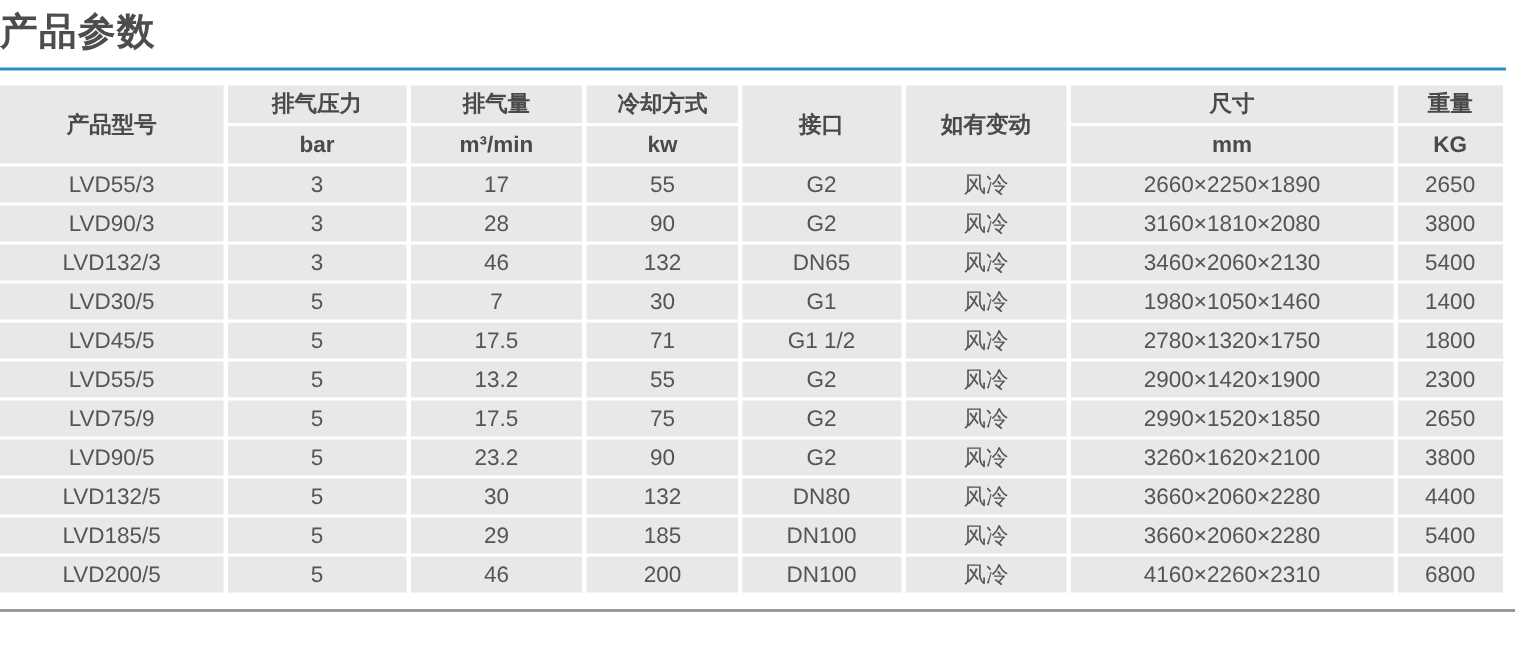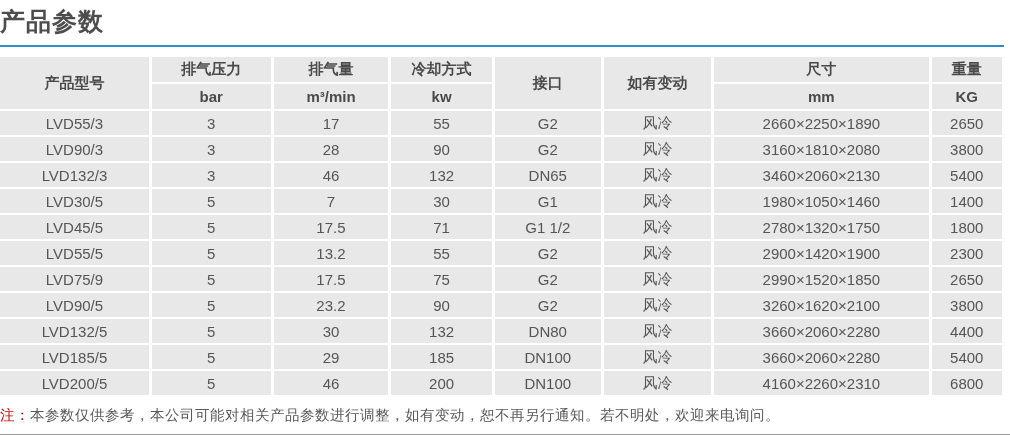--- a/index.html
+++ b/index.html
@@ -220,17 +220,16 @@
         <td>46</td>
         <td>200</td>
         <td>DN100</td>
         <td>风冷</td>
         <td>4160×2260×2310</td>
         <td>6800</td>
       </tr>
     </tbody>
   </table>
 
-  <p class="footnote"><span class="note-label">注：</span><span>本参数仅供参考，本公司可能对相关产品参数进行调整，如有变动，恕不再另行通知。若不明处，欢迎来电询问。</span></p>
 
   <div class="bottom-rule"></div>
 
 </div>
 
 </body></html>

